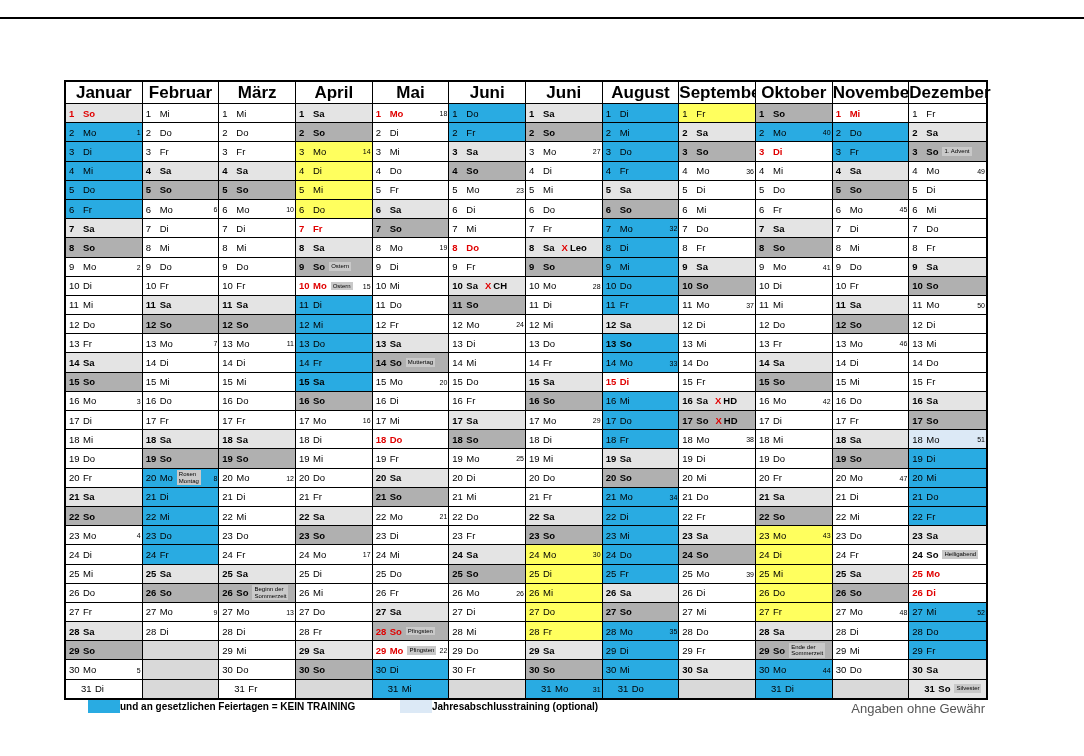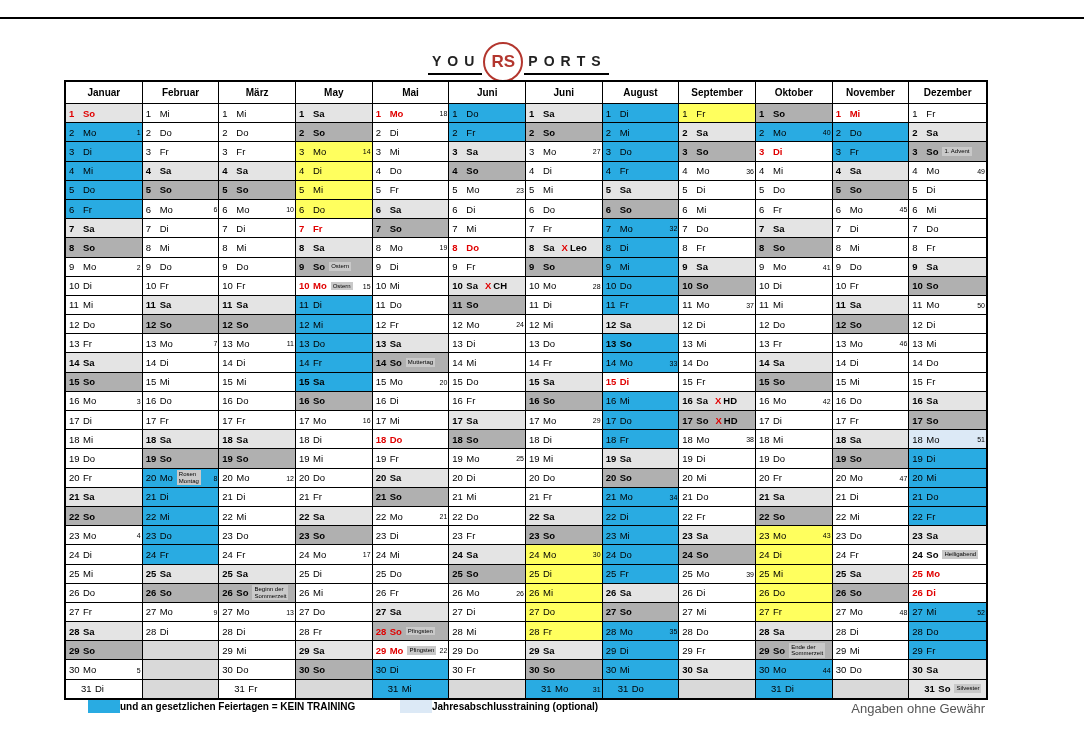--- a/index.html
+++ b/index.html
@@ -10,21 +10,21 @@
   .logo{position:absolute;left:428px;top:44px;display:flex;align-items:center;}
   .logo .word{font-size:14px;font-weight:bold;letter-spacing:6px;border-bottom:2px solid #000;
               padding:0 2px 4px 4px;color:#222;}
   .logo .circle{width:36px;height:36px;border:2px solid #b3362e;border-radius:50%;margin:0 1px;
                 display:flex;align-items:center;justify-content:center;background:#fff;position:relative;top:-2px;}
   .logo .rs{color:#b3362e;font-weight:bold;font-size:17px;letter-spacing:0px;}
   .grid{position:absolute;left:64px;top:80px;width:920px;border:2px solid #000;
         display:grid;grid-template-columns:repeat(12,1fr);background:#fff;}
   .mcol{display:flex;flex-direction:column;min-width:0;}
   .mcol:not(:last-child){border-right:1px solid #000;}
-  .mhead{height:21px;line-height:21px;text-align:center;font-weight:bold;font-size:10px;
+  .mhead{height:21px;line-height:21px;text-align:center;font-weight:bold;font-size:17px;
          border-bottom:1px solid #000;background:#fff;}
   .cell{position:relative;height:18.2px;border-bottom:1px solid #000;display:flex;
         align-items:center;font-size:9.5px;padding-left:3px;overflow:hidden;background:#fff;}
   .cell:last-child{border-bottom:none;padding-left:15px;}
   .dn{width:12px;flex:0 0 12px;}
   .dw{margin-left:2px;}
   .cell.b .dn,.cell.b .dw{font-weight:bold;}
   .cell.red .dn,.cell.red .dw{color:var(--red);}
   .w{background:#fff;}
   .lg{background:var(--lightgray);}
@@ -46,27 +46,20 @@
   .legend-label{font-size:10px;font-weight:bold;white-space:nowrap;}
   .disclaimer{position:absolute;right:99px;top:701px;font-size:13px;color:#555;}
 </style>
 </head>
 <body>
 
 <div class="page">
   <div class="topline"></div>
 
 
-  <div class="logo">
-    <span class="word">YOU</span>
-    <span class="circle">
-      <span class="rs">RS</span>
-    </span>
-    <span class="word">PORTS</span>
-  </div>
 
   <div class="grid">
       <div class="mcol">
         <div class="mhead">Januar</div>
         <div class="cell lg b red">
           <span class="dn">1</span>
           <span class="dw">So</span>
         </div>
         <div class="cell bl">
           <span class="dn">2</span>
@@ -443,21 +436,21 @@
         <div class="cell w">
           <span class="dn">30</span>
           <span class="dw">Do</span>
         </div>
         <div class="cell w">
           <span class="dn">31</span>
           <span class="dw">Fr</span>
         </div>
       </div>
       <div class="mcol">
-        <div class="mhead">May</div>
+        <div class="mhead">April</div>
         <div class="cell lg b">
           <span class="dn">1</span>
           <span class="dw">Sa</span>
         </div>
         <div class="cell dg b">
           <span class="dn">2</span>
           <span class="dw">So</span>
         </div>
         <div class="cell ye">
           <span class="dn">3</span>

